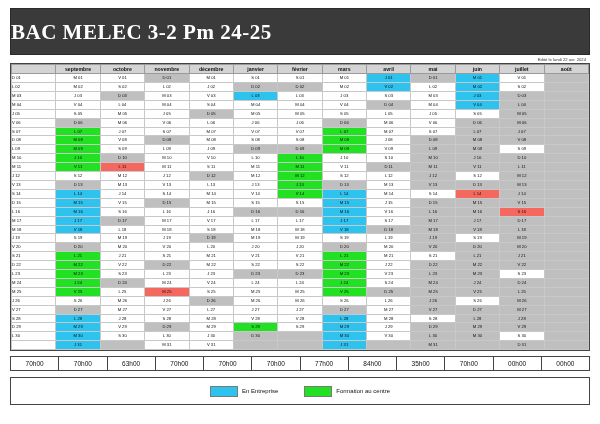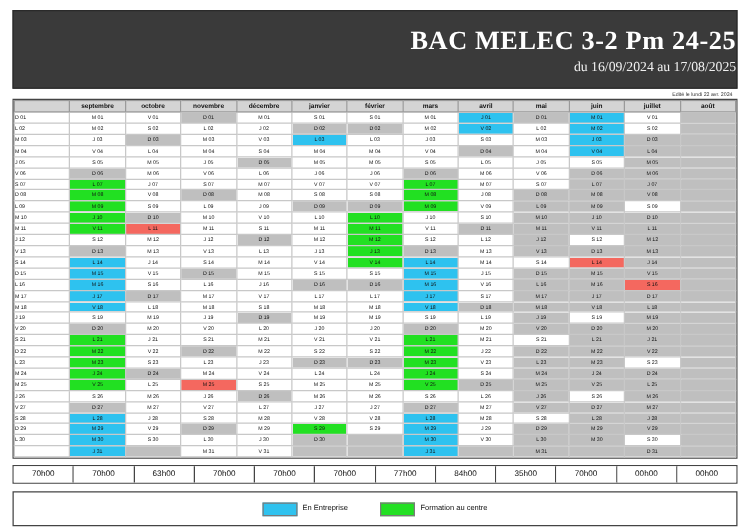--- a/index.html
+++ b/index.html
@@ -8,21 +8,21 @@
     background:#ffffff;
     font-family:"Liberation Sans", sans-serif;
     overflow:hidden;
   }
   .page{position:relative;width:600px;height:424px;box-sizing:border-box;padding:8px 10px;}
 
   
   .header{
     background:#3a3a3a;
     color:#ffffff;
-    text-align:right;
+    text-align:left;
     padding:12px 0 10px 0;
     border:1px solid #2a2a2a;
   }
   .header .title{
     font-family:"Liberation Serif", serif;
     font-size:21px;
     font-weight:bold;
     letter-spacing:.5px;
     line-height:1.1;
   }
@@ -111,21 +111,20 @@
   .legend .swatch{width:26px;height:9px;border:1px solid #7a7a7a;}
   .legend .lbl{font-size:6px;color:#111;}
 </style>
 </head>
 <body>
 
 <div class="page">
 
   <div class="header">
     <div class="title">BAC MELEC 3-2 Pm 24-25</div>
-    <div class="subtitle">du 16/09/2024 au 17/08/2025</div>
   </div>
 
   <div class="editstamp">Edité le lundi 22 avr. 2024</div>
 
   <div class="calwrap">
     <table class="cal">
       <thead>
         <tr>
           <th></th>
         <th>septembre</th>

